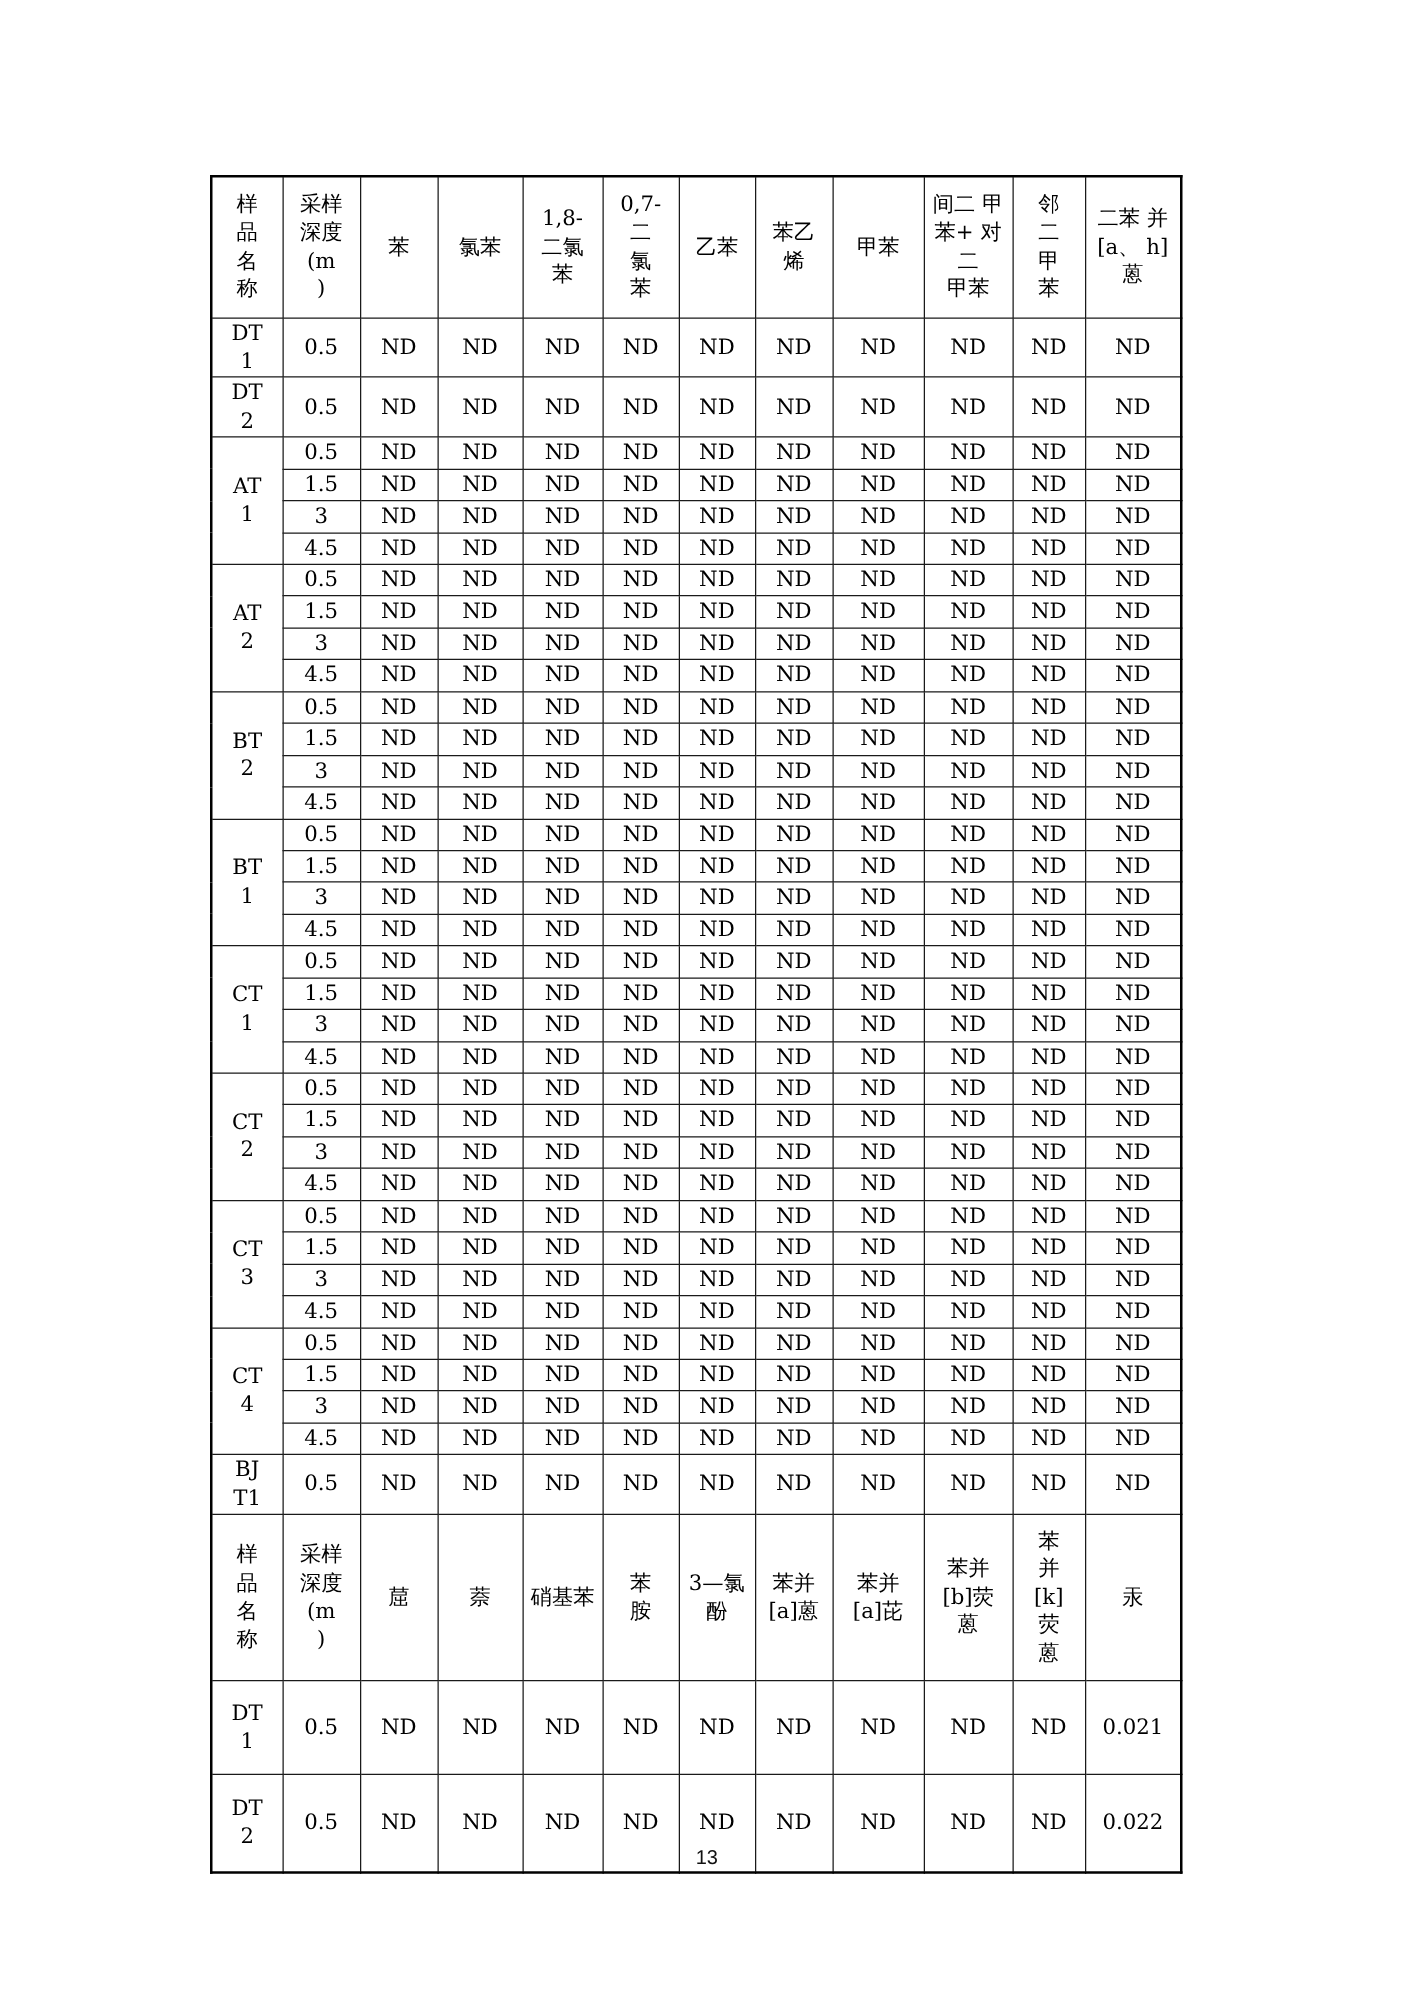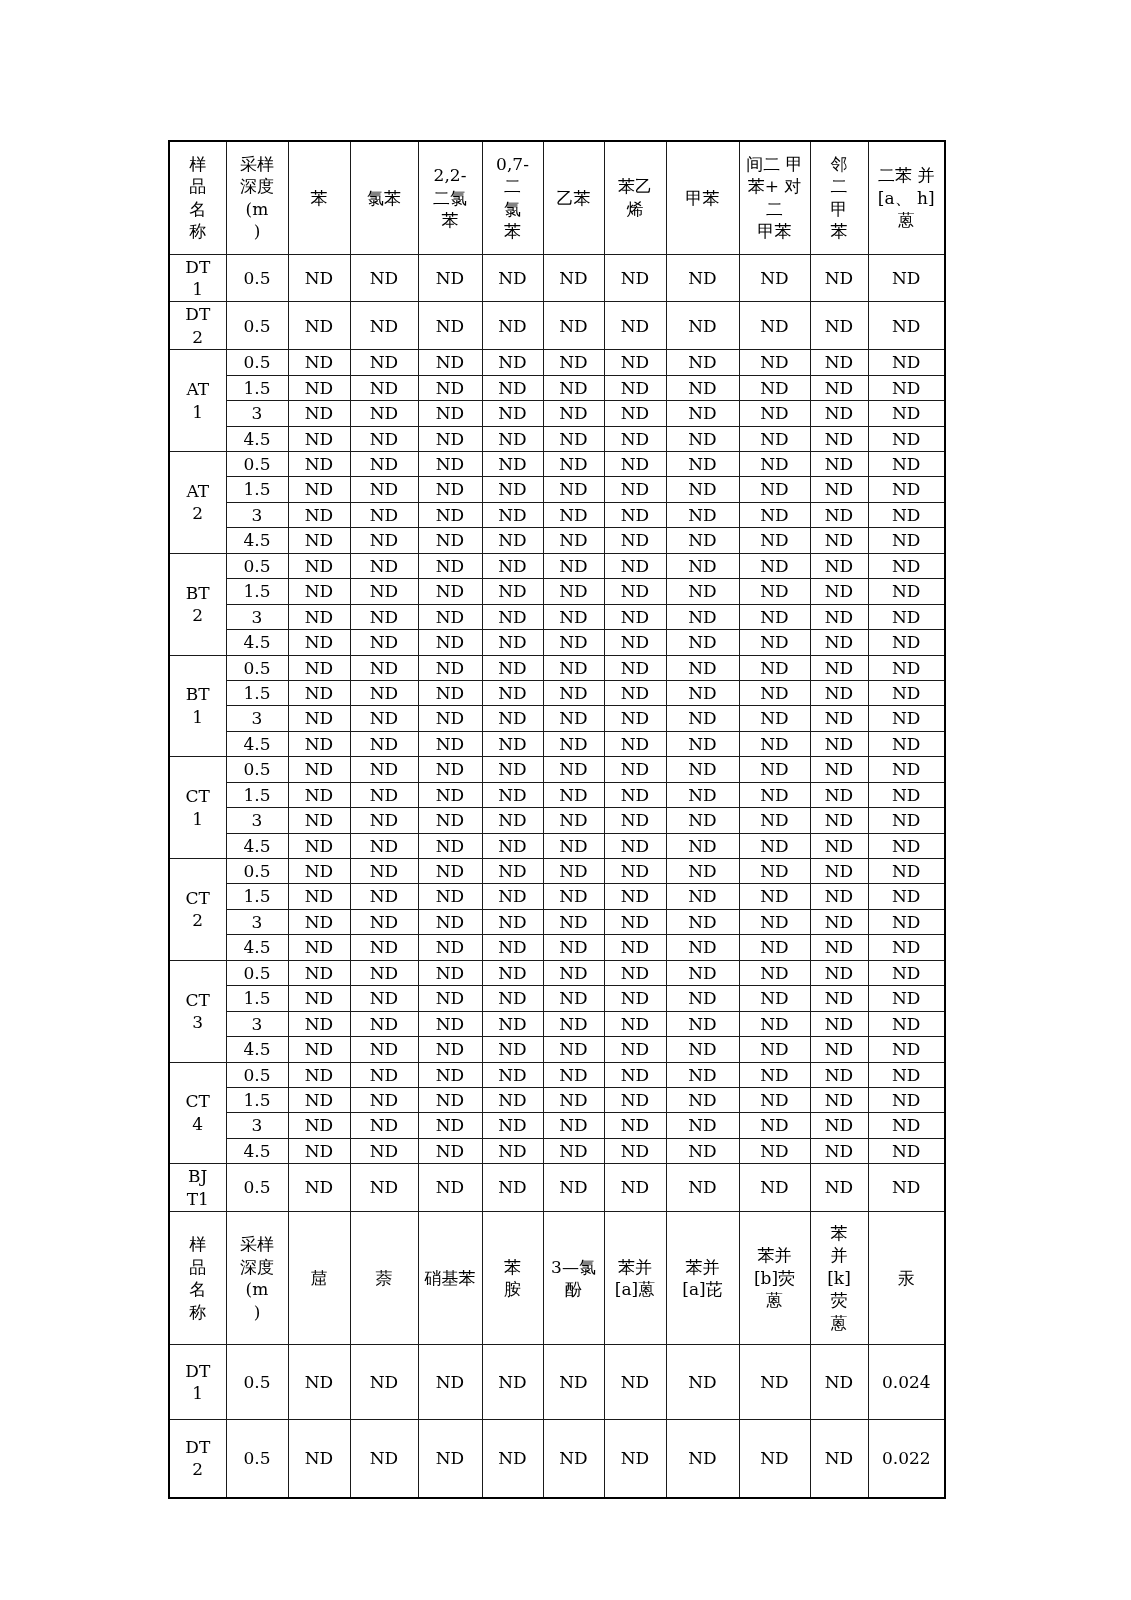--- a/index.html
+++ b/index.html
@@ -76,21 +76,21 @@
         <td class="hd">样
 品
 名
 称</td>
         <td class="hd">采样
 深度
 (m
 )</td>
         <td class="hd">苯</td>
         <td class="hd">氯苯</td>
-        <td class="hd">2,2-
+        <td class="hd">1,8-
 二氯
 苯</td>
         <td class="hd">0,7-
 二
 氯
 苯</td>
         <td class="hd">乙苯</td>
         <td class="hd">苯乙
 烯</td>
         <td class="hd">甲苯</td>
@@ -628,33 +628,34 @@
           <td>0.5</td>
           <td>ND</td>
           <td>ND</td>
           <td>ND</td>
           <td>ND</td>
           <td>ND</td>
           <td>ND</td>
           <td>ND</td>
           <td>ND</td>
           <td>ND</td>
-          <td>0.024</td>
+          <td>0.021</td>
         </tr>
         <tr class="r-xl2">
           <td rowspan="1">DT
 2</td>
           <td>0.5</td>
           <td>ND</td>
           <td>ND</td>
           <td>ND</td>
           <td>ND</td>
           <td>ND</td>
           <td>ND</td>
           <td>ND</td>
           <td>ND</td>
           <td>ND</td>
           <td>0.022</td>
         </tr>
       </tbody>
   </table>
 
+  <div class="page-number">13</div>
 </div>
 
 </body></html>

